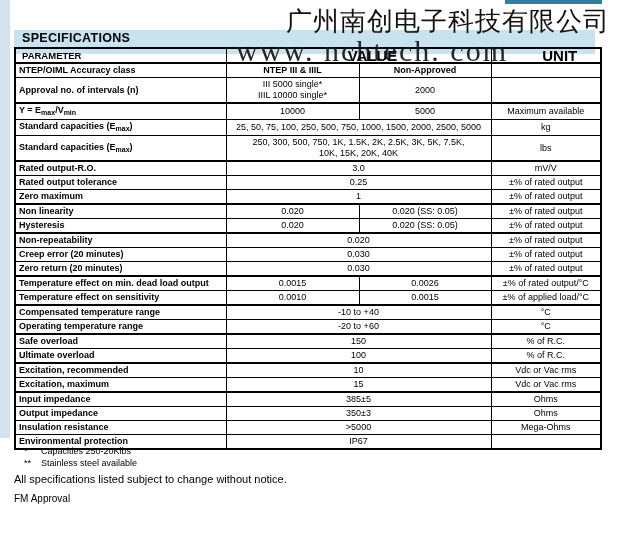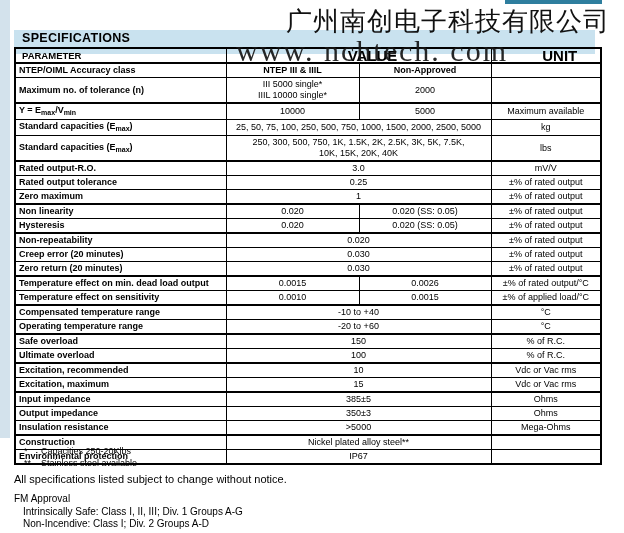--- a/index.html
+++ b/index.html
@@ -94,21 +94,21 @@
       </tr>
     </thead>
     <tbody id="spec-rows">
         <tr class="thick-top bold-values">
           <td class="cell-param">NTEP/OIML Accuracy class</td>
           <td class="cell-value">NTEP III &amp; IIIL</td>
           <td class="cell-value">Non-Approved</td>
           <td class="cell-unit"></td>
         </tr>
         <tr>
-          <td class="cell-param">Maximum no. of tolerance (n)</td>
+          <td class="cell-param">Approval no. of intervals (n)</td>
           <td class="cell-value">III 5000 single*
 IIIL 10000 single*</td>
           <td class="cell-value">2000</td>
           <td class="cell-unit"></td>
         </tr>
         <tr class="thick-top">
           <td class="cell-param">Y = E<sub>max</sub>/V<sub>min</sub></td>
           <td class="cell-value">10000</td>
           <td class="cell-value">5000</td>
           <td class="cell-unit">Maximum available</td>
@@ -215,25 +215,20 @@
         </tr>
         <tr>
           <td class="cell-param">Output impedance</td>
           <td class="cell-value" colspan="2">350±3</td>
           <td class="cell-unit">Ohms</td>
         </tr>
         <tr>
           <td class="cell-param">Insulation resistance</td>
           <td class="cell-value" colspan="2">&gt;5000</td>
           <td class="cell-unit">Mega-Ohms</td>
-        </tr>
-        <tr class="thick-top">
-          <td class="cell-param">Construction</td>
-          <td class="cell-value" colspan="2">Nickel plated alloy steel**</td>
-          <td class="cell-unit"></td>
         </tr>
         <tr>
           <td class="cell-param">Environmental protection</td>
           <td class="cell-value" colspan="2">IP67</td>
           <td class="cell-unit"></td>
         </tr>
       </tbody>
   </table>
 
   <div class="footnotes" id="footnotes">
@@ -244,19 +239,15 @@
       <div class="footnote-row">
         <span class="footnote-marker">**</span>
         <span>Stainless steel available</span>
       </div>
     </div>
 
   <div class="disclaimer">All specifications listed subject to change without notice.</div>
 
   <div class="fm-block">
     <div>FM Approval</div>
-    <div class="fm-lines" id="fm-lines">
-        <div>Intrinsically Safe: Class I, II, III; Div. 1 Groups A-G</div>
-        <div>Non-Incendive: Class I; Div. 2 Groups A-D</div>
-      </div>
   </div>
 
 </div>
 
 </body></html>

